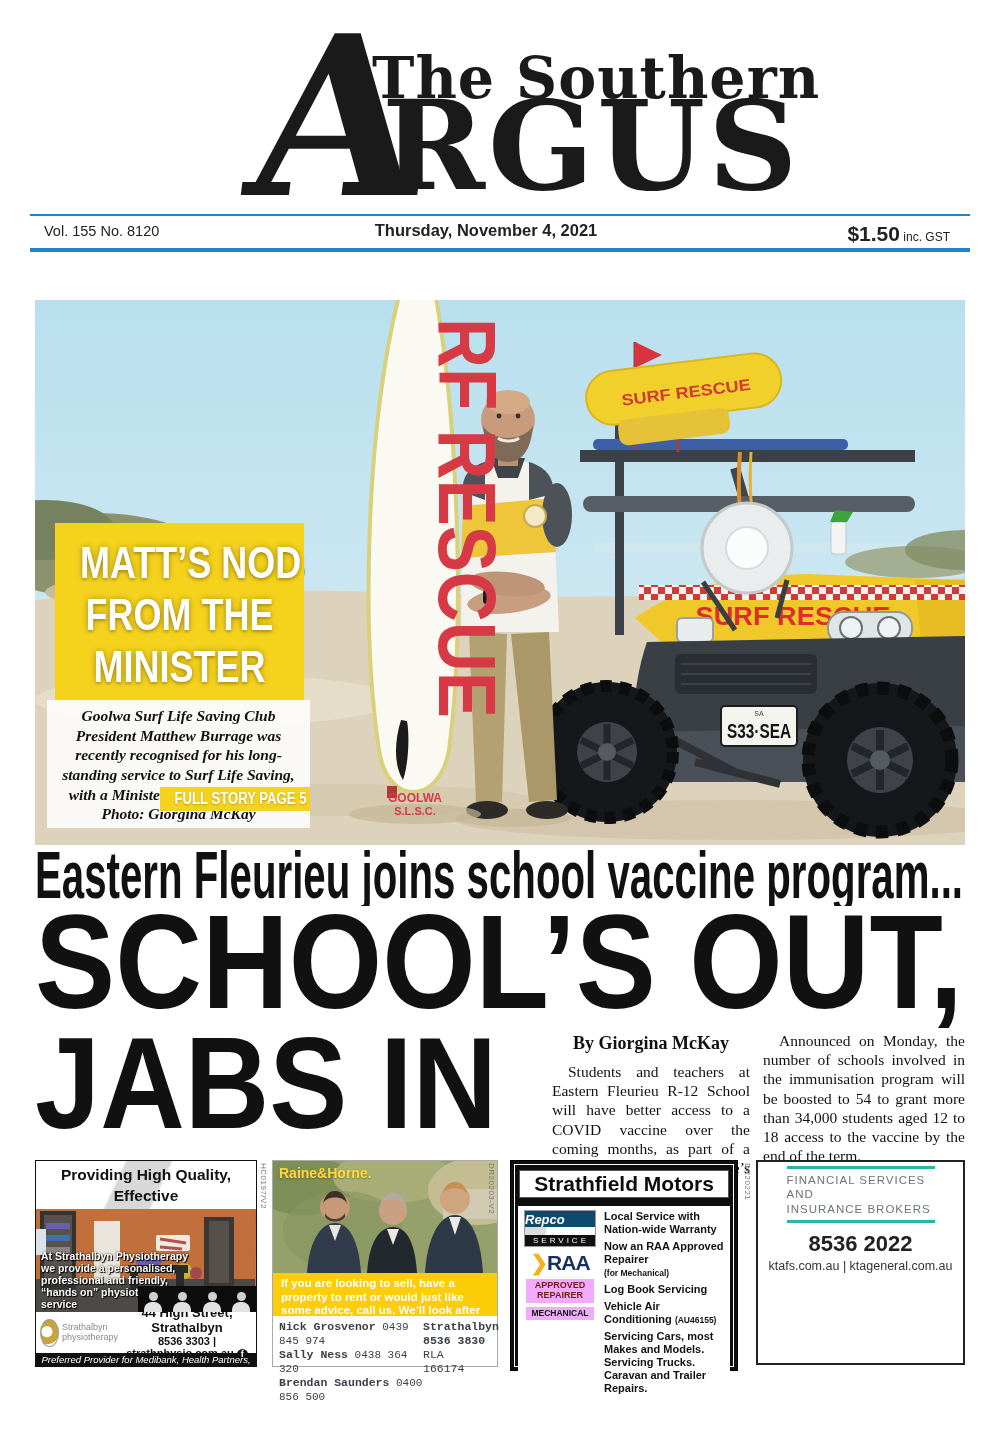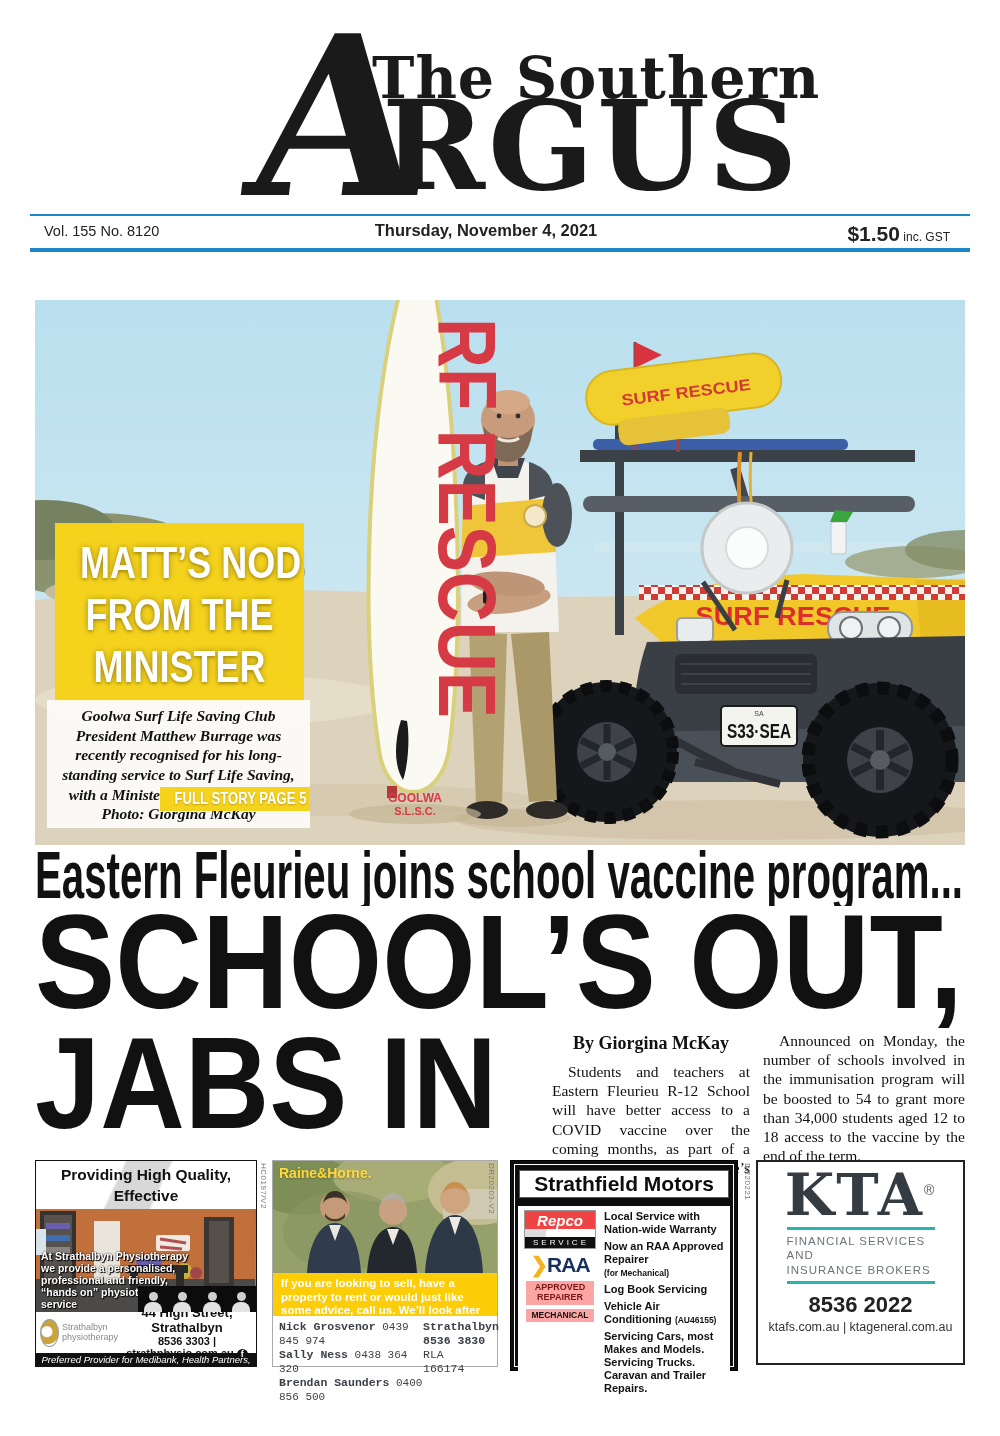--- a/index.html
+++ b/index.html
@@ -113,27 +113,27 @@
   
   #ad-sm{left:510px;top:1160px;width:228px;height:211px;background:#0d0d0d;border:1px solid #000;
     padding:3px;box-sizing:border-box;}
   #sm-inner{border:1px solid #fff;height:100%;box-sizing:border-box;display:flex;flex-direction:column;}
   .redstripe{height:3px;background:#9b2b2b;margin:2px 3px 0;}
   #sm-titlebox{margin:3px 4px;background:#fff;border:1px solid #555;text-align:center;
     font-weight:bold;font-size:21px;color:#0d0d0d;padding:1px 0;}
   #sm-content{background:#fff;margin:3px 3px 0;flex:1;display:flex;padding:4px;}
   #sm-logos{width:76px;display:flex;flex-direction:column;gap:4px;align-items:center;}
   #repco{width:70px;border:1px solid #999;}
-  #repco .r-top{background:#ef4444;color:#fff;font-weight:bold;font-style:italic;
-    font-size:15px;text-align:center;padding:1px 0 0;}
+  #repco .r-top{background:#0c4a6e;color:#fff;font-weight:bold;font-style:italic;
+    font-size:13px;padding:1px 0 0;}
   #repco .r-mid{height:8px;background:linear-gradient(100deg,#ddd 30%,#fff 31%);}
   #repco .r-bot{background:#111;color:#fff;font-size:8px;letter-spacing:3px;text-align:center;padding:1px 8px;}
   #raa{font-weight:bold;font-size:21px;color:#18305e;letter-spacing:-1px;}
   #raa .chev{color:#f4b31c;}
-  .ybox{background:#fca5a5;color:#7a1616;font-weight:bold;font-size:9px;text-align:center;
+  .ybox{background:#f0abfc;color:#7a1616;font-weight:bold;font-size:9px;text-align:center;
     width:68px;padding:2px 0;line-height:1.1;}
   .ybox.mech{color:#111;font-size:8.5px;}
   #sm-bullets{flex:1;padding-left:6px;font-weight:bold;font-size:11px;line-height:1.18;color:#111;}
   #sm-bullets .blk{margin-bottom:4px;}
   #sm-bullets .sm{font-size:8.5px;}
   #sm-footer{color:#fff;text-align:center;position:relative;padding:2px 0 3px;}
   #sm-f1{font-weight:bold;font-size:13px;}
   #sm-f2{font-weight:bold;font-size:12.5px;}
 
   
@@ -484,21 +484,20 @@
       <div id="sm-footer">
         <div id="sm-f1">5 High Street, Strathalbyn | P: 8536 2788</div>
         <div id="sm-f2">www.repcoservice.com.au</div>
 
       </div>
     </div>
   </div>
   <div class="abs vcode" id="code-kta">DR20221</div>
 
   <div class="abs ad" id="ad-kta">
-    <div id="kta-logo"><span>KTA</span><sup>®</sup></div>
     <div class="kta-rule"></div>
     <div id="kta-sub">
       <div>FINANCIAL SERVICES AND</div>
       <div>INSURANCE BROKERS</div>
     </div>
     <div class="kta-rule"></div>
     <div id="kta-phone">8536 2022</div>
     <div id="kta-web">ktafs.com.au | ktageneral.com.au</div>
   </div>
 

